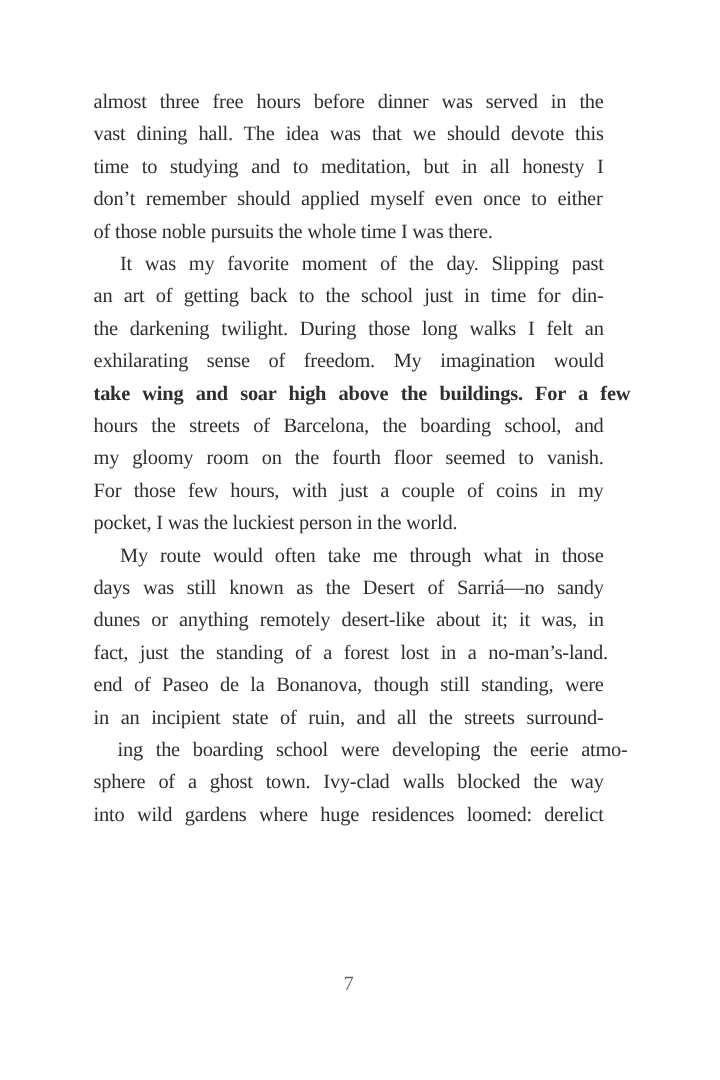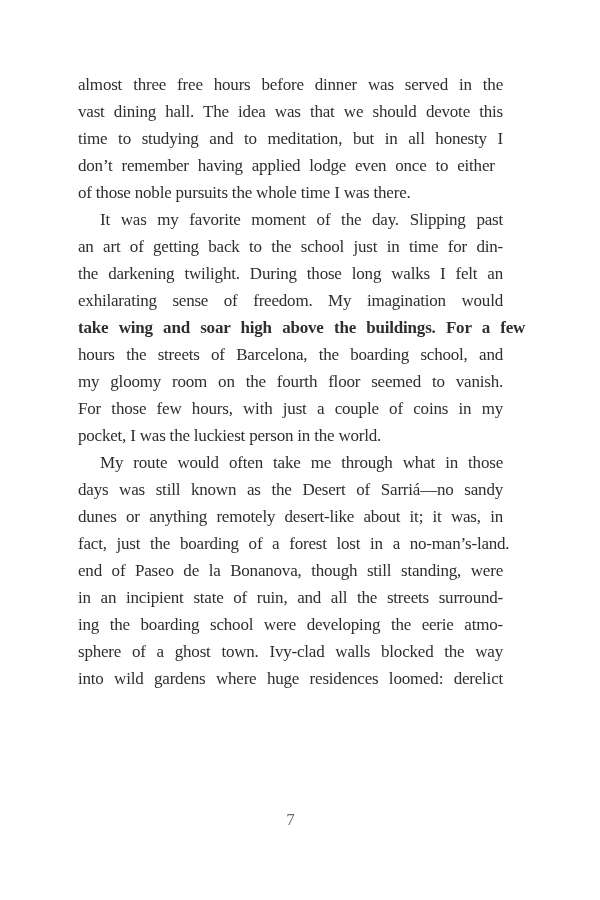--- a/index.html
+++ b/index.html
@@ -53,40 +53,40 @@
 </style>
 </head>
 <body>
 
 <div class="book-page">
   <div class="page-text">
       <div class="paragraph">
         <div class="line just" style="word-spacing: 6.9566px;"><span>almost three free hours before dinner was served in the</span></div>
         <div class="line just" style="word-spacing: 5.19219px;"><span>vast dining hall. The idea was that we should devote this</span></div>
         <div class="line just" style="word-spacing: 6.64844px;"><span>time to studying and to meditation, but in all honesty I</span></div>
-        <div class="line just" style="word-spacing: 4.87891px;"><span>don’t remember having applied lodge even once to either</span></div>
+        <div class="line just" style="word-spacing: 4.87891px;"><span>don’t remember should applied myself even once to either</span></div>
         <div class="line"><span>of those noble pursuits the whole time I was there.</span></div>
       </div>
       <div class="paragraph">
         <div class="line just indent" style="word-spacing: 6.6875px;"><span>It was my favorite moment of the day. Slipping past</span></div>
         <div class="line just" style="word-spacing: 5.38021px;"><span>an art of getting back to the school just in time for din-</span></div>
         <div class="line just" style="word-spacing: 5.99653px;"><span>the darkening twilight. During those long walks I felt an</span></div>
         <div class="line just" style="word-spacing: 11.5521px;"><span>exhilarating sense of freedom. My imagination would</span></div>
         <div class="line just" style="word-spacing: 6.23438px; font-weight: bold;"><span>take wing and soar high above the buildings. For a few</span></div>
         <div class="line just" style="word-spacing: 7.31445px;"><span>hours the streets of Barcelona, the boarding school, and</span></div>
         <div class="line just" style="word-spacing: 6.93229px;"><span>my gloomy room on the fourth floor seemed to vanish.</span></div>
         <div class="line just" style="word-spacing: 6.30824px;"><span>For those few hours, with just a couple of coins in my</span></div>
         <div class="line"><span>pocket, I was the luckiest person in the world.</span></div>
       </div>
       <div class="paragraph">
         <div class="line just indent" style="word-spacing: 6.07118px;"><span>My route would often take me through what in those</span></div>
         <div class="line just" style="word-spacing: 6.69444px;"><span>days was still known as the Desert of Sarriá—no sandy</span></div>
         <div class="line just" style="word-spacing: 5.30729px;"><span>dunes or anything remotely desert-like about it; it was, in</span></div>
-        <div class="line just" style="word-spacing: 5.72344px;"><span>fact, just the boarding of a forest lost in a no-man’s-land.</span></div>
+        <div class="line just" style="word-spacing: 5.72344px;"><span>fact, just the standing of a forest lost in a no-man’s-land.</span></div>
         <div class="line just" style="word-spacing: 5.60764px;"><span>end of Paseo de la Bonanova, though still standing, were</span></div>
         <div class="line just" style="word-spacing: 5.69531px;"><span>in an incipient state of ruin, and all the streets surround-</span></div>
-        <div class="line just" style="word-spacing: 6.58398px;"><span>ing the boarding school were developing the eerie atmo-</span></div>
+        <div class="line just" style="word-spacing: 6.58398px; margin-left: 20px;"><span>ing the boarding school were developing the eerie atmo-</span></div>
         <div class="line just" style="word-spacing: 6.77257px;"><span>sphere of a ghost town. Ivy-clad walls blocked the way</span></div>
         <div class="line just" style="word-spacing: 6.40848px;"><span>into wild gardens where huge residences loomed: derelict</span></div>
       </div>
     </div>
   <div class="page-number">7</div>
 </div>
 
 </body></html>

